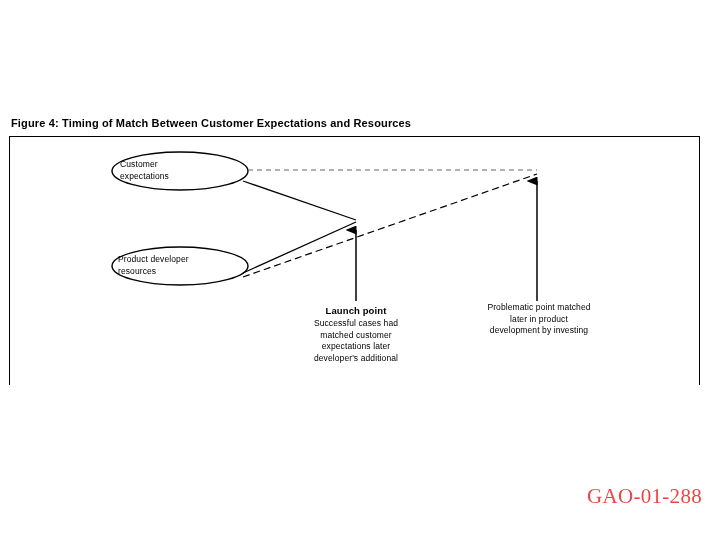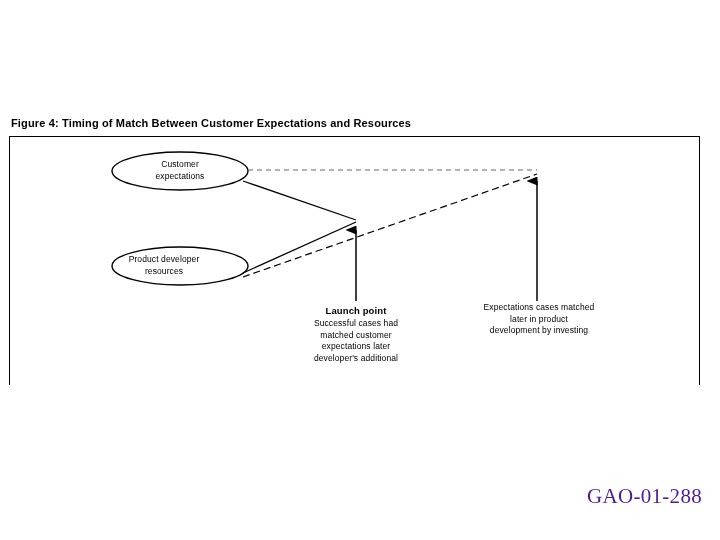--- a/index.html
+++ b/index.html
@@ -59,33 +59,33 @@
     left: 9px;
     top: 136px;
     width: 691px;
     height: 249px;
     pointer-events: none;
   }
 
   
   .ellipse-label {
     position: absolute;
-    text-align: center;
+    text-align: left;
     font-size: 8.5px;
     line-height: 11.5px;
     color: #000;
     letter-spacing: 0.1px;
   }
   #label-customer-expectations {
     left: 120px;
     top: 159px;
     width: 120px;
   }
   #label-product-developer-resources {
-    left: 102px;
+    left: 118px;
     top: 254px;
     width: 124px;
   }
 
   
   .annotation {
     position: absolute;
     text-align: center;
     font-size: 8.5px;
     line-height: 11.5px;
@@ -111,21 +111,21 @@
   }
 
   
   .footer-id {
     position: absolute;
     right: 18px;
     top: 484px;
     font-family: "Liberation Serif", serif;
     font-size: 21px;
     letter-spacing: 0.3px;
-    color: #4c1d95;
+    color: #ef4444;
   }
 </style>
 </head>
 <body>
 
 <div id="page-root">
 
   <div class="figure-caption">Figure 4:  Timing of Match Between Customer Expectations and Resources</div>
 
   <div class="figure-frame"></div>
@@ -167,20 +167,20 @@
 
   <div class="annotation" id="annotation-launch-point">
     <span class="annotation-head">Launch point</span>
     <div>Successful cases had</div>
     <div>matched customer</div>
     <div>expectations later</div>
     <div>developer's additional</div>
   </div>
 
   <div class="annotation" id="annotation-problematic-cases">
-    <div>Expectations cases matched</div>
+    <div>Problematic point matched</div>
     <div>later in product</div>
     <div>development by investing</div>
   </div>
 
   <div class="footer-id">GAO-01-288</div>
 
 </div>
 
 </body></html>

